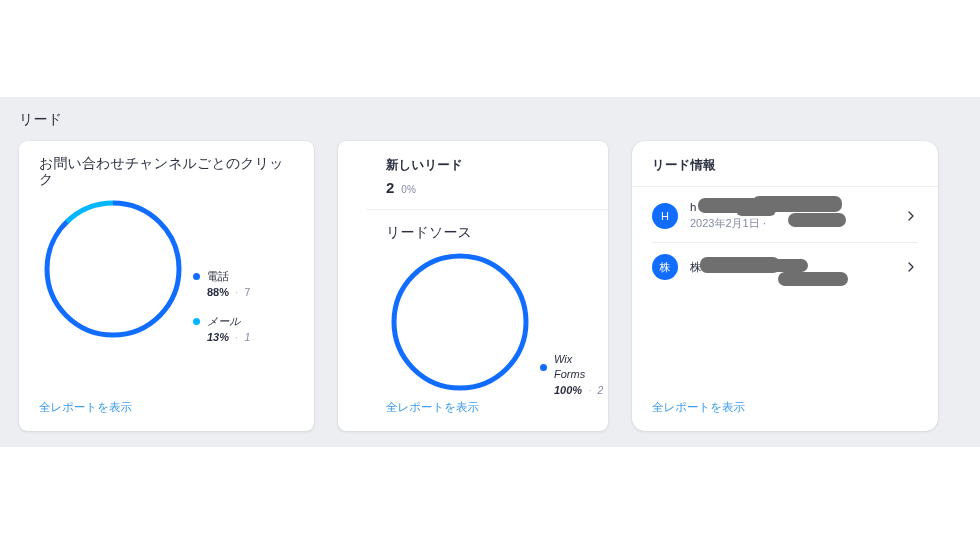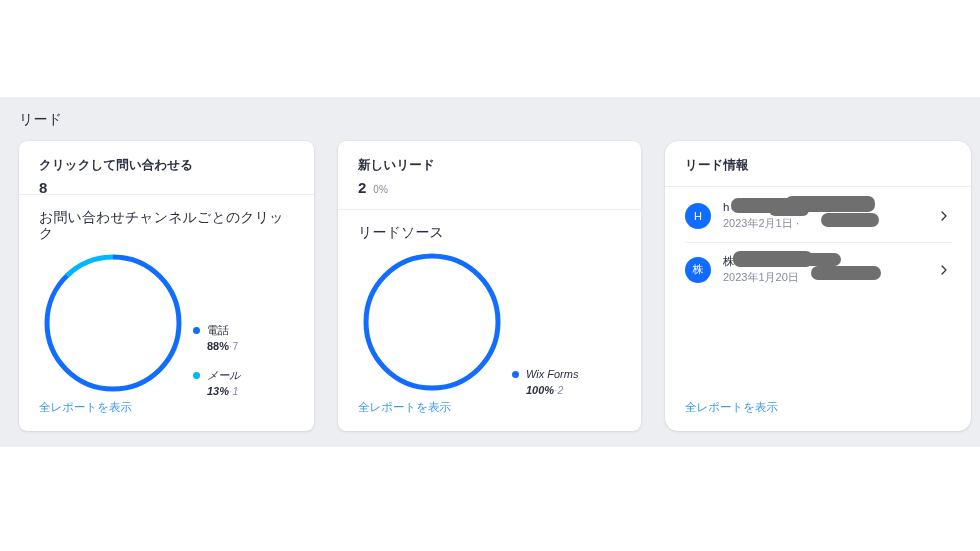--- a/index.html
+++ b/index.html
@@ -47,21 +47,21 @@
   }
   .card {
     background: #ffffff;
     border-radius: 8px;
     box-shadow: 0 1px 3px rgba(22,45,61,.10), 0 0 1px rgba(22,45,61,.16);
     display: flex;
     flex-direction: column;
     position: relative;
   }
   .card-a { width: 295px; }
-  .card-b { width: 303px; }
+  .card-b { width: 242px; padding-left: 28px; }
   .card-c { width: 306px; border-radius: 13px; }
 
   .card-head {
     padding: 16px 20px 12px 20px;
     border-bottom: 1px solid #eceef1;
     min-height: 46px;
     box-sizing: border-box;
   }
 
   .kpi-title {
@@ -135,20 +135,21 @@
   .legend-name {
     font-size: 11px;
     color: #2b2f40;
     line-height: 15px;
   }
   .legend-sub {
     margin-left: 14px;
     margin-top: 2px;
     display: flex;
     align-items: baseline;
+    gap: 6px;
   }
   .legend-pct {
     font-size: 11px;
     font-weight: bold;
     color: #2b2f40;
   }
   .legend-sep { font-size: 10px; color: #b6b9c9; }
   .legend-count { font-size: 10.5px; color: #868aa5; }
 
   
@@ -233,27 +234,20 @@
 </head>
 <body>
 
 <div class="content-band"></div>
 
 <div class="section-title">リード</div>
 
 <div class="cards">
 
   <div class="card card-a">
-    <div class="card-head">
-      <div class="kpi-title">クリックして問い合わせる</div>
-      <div class="kpi-row">
-        <span class="kpi-value">8</span>
-        <span class="kpi-delta"></span>
-      </div>
-    </div>
     <div class="card-body">
       <div class="sub-label">お問い合わせチャンネルごとのクリック</div>
       <div class="chart-area">
         <div class="donut-wrap">
           <svg width="148" height="148" viewBox="0 0 148 148">
 
             <circle cx="74" cy="74" r="66" fill="none" stroke="#116dff" stroke-width="5" stroke-dasharray="364.9 49.8" stroke-dashoffset="0" transform="rotate(-90 74 74)"></circle>
             <circle cx="74" cy="74" r="66" fill="none" stroke="#00b7ff" stroke-width="5" stroke-dasharray="51.8 362.9" stroke-dashoffset="-362.9" transform="rotate(-90 74 74)"></circle>
           </svg>
         </div>
@@ -347,24 +341,20 @@
           <svg width="12" height="12" viewBox="0 0 12 12">
             <path d="M4 2 L8 6 L4 10" fill="none" stroke="#2b2f40" stroke-width="1.2" stroke-linecap="round" stroke-linejoin="round"></path>
           </svg>
         </div>
       </div>
 
       <div class="lead-row">
         <div class="avatar">株</div>
         <div class="lead-info">
           <div class="lead-name">株</div>
-          <div class="lead-meta">
-            <span>2023年1月20日</span>
-            <span></span>
-          </div>
           <span class="redaction" style="left:10px; top:-3px; width:80px; height:16px;"></span>
           <span class="redaction" style="left:60px; top:-1px; width:58px; height:13px;"></span>
           <span class="redaction" style="left:88px; top:12px; width:70px; height:14px;"></span>
         </div>
         <div class="chevron">
           <svg width="12" height="12" viewBox="0 0 12 12">
             <path d="M4 2 L8 6 L4 10" fill="none" stroke="#2b2f40" stroke-width="1.2" stroke-linecap="round" stroke-linejoin="round"></path>
           </svg>
         </div>
       </div>

